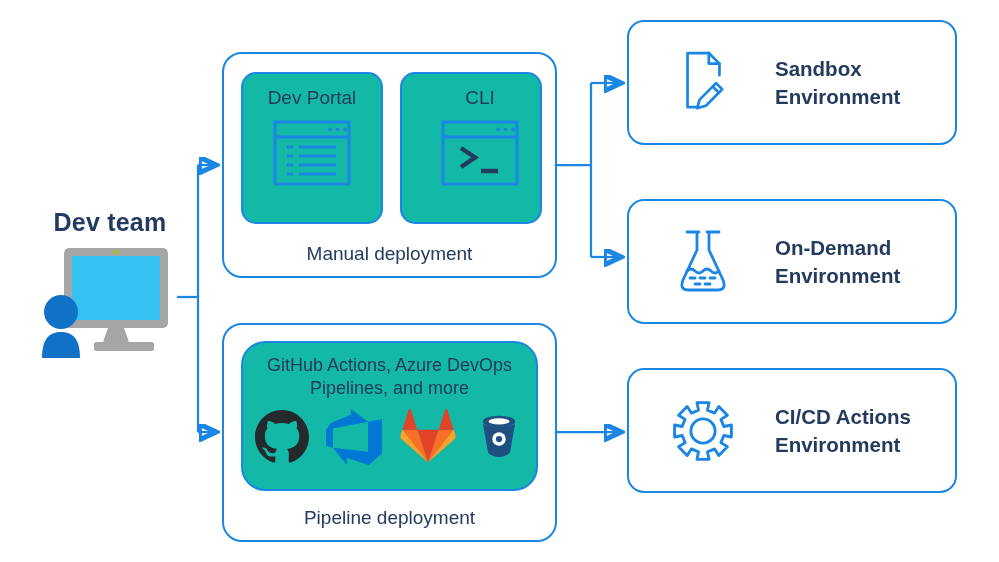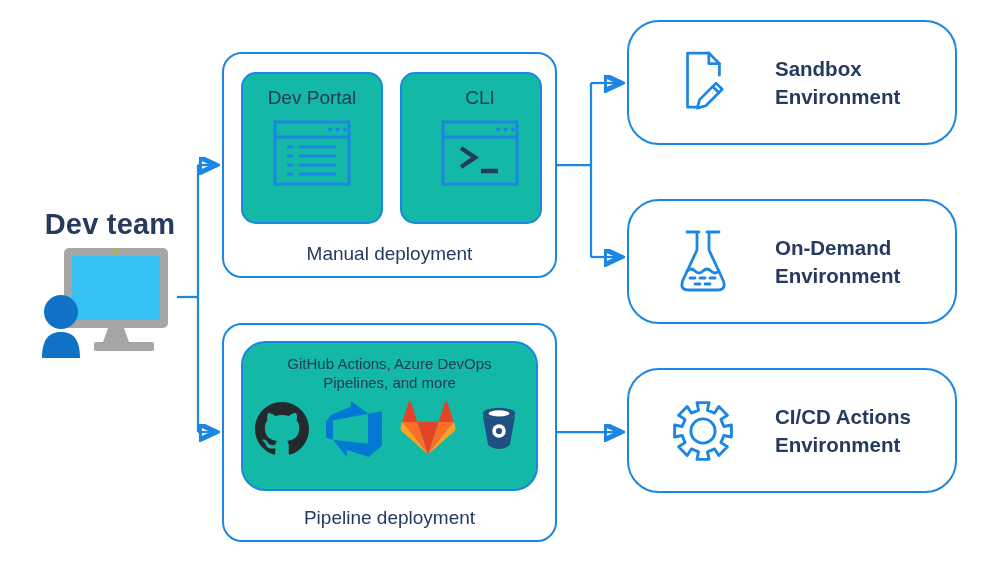--- a/index.html
+++ b/index.html
@@ -22,21 +22,21 @@
     font-family:"Liberation Sans", sans-serif;
     color:var(--text);
     overflow:hidden;
   }
   .canvas{position:relative;width:999px;height:562px;background:#fff;}
   .connectors{position:absolute;left:0;top:0;width:999px;height:562px;pointer-events:none;}
   .connectors path{stroke:var(--line);stroke-width:2.25;fill:none;}
 
   .dev-team-label{
     position:absolute;left:38px;top:208px;width:144px;
-    text-align:center;font-size:29px;font-weight:bold;color:var(--text);
+    text-align:center;font-size:25px;font-weight:bold;color:var(--text);
     letter-spacing:.2px;
   }
   .dev-team-icon{position:absolute;left:40px;top:246px;}
 
   .box{
     position:absolute;border:2.25px solid var(--line);
     border-radius:20px;background:#fff;
   }
   .subbox{
     position:absolute;border:2.25px solid var(--line);
@@ -48,29 +48,29 @@
   .subbox-title{margin-top:13px;font-size:19px;color:var(--text);}
   .subbox-icon{margin-top:11px;}
   .box-label{
     position:absolute;bottom:11px;left:0;width:100%;
     text-align:center;font-size:19px;color:var(--text);
   }
 
   .auto-box{left:222px;top:323px;width:335px;height:219px;}
   .tools-box{left:17px;top:16px;width:297px;height:150px;border-radius:24px;}
   .tools-caption{
-    margin:11px 22px 0;font-size:15px;line-height:1.28;color:var(--text);
+    margin:11px 22px 0;font-size:18px;line-height:1.28;color:var(--text);
   }
   .tools-icons{
     display:flex;justify-content:center;align-items:center;
     gap:17px;margin-top:9px;
   }
 
   .env-box{
-    left:627px;width:330px;height:125px;border-radius:32px;
+    left:627px;width:330px;height:125px;border-radius:17px;
     display:flex;align-items:center;padding-left:42px;
   }
   .env-sandbox{top:20px;}
   .env-ondemand{top:199px;}
   .env-cicd{top:368px;}
   .env-icon{width:64px;flex:0 0 64px;display:flex;justify-content:center;}
   .env-label{
     margin-left:40px;width:195px;
     font-size:20.5px;font-weight:bold;line-height:1.33;color:var(--text);
   }

